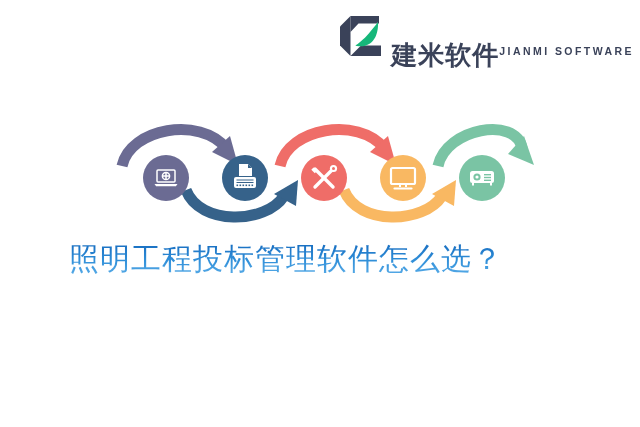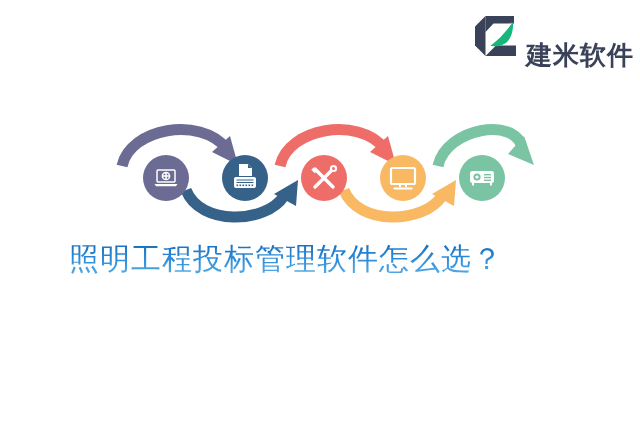--- a/index.html
+++ b/index.html
@@ -89,20 +89,21 @@
     <path d="M12.5 2 L12.5 42 L2 31.5 L2 12.5 Z" fill="#3a4259"></path>
     <path d="M12.5 42 L23 31.5 L43 31.5 L43 42 Z" fill="#3a4259"></path>
     <path d="M40 8 C40 8 41.5 23 32 29.5 C25 34.3 17.5 31.5 17.5 31.5
              C17.5 31.5 23.5 27.5 29 21.5 C34.5 15.5 40 8 40 8 Z" fill="#16b77a"></path>
     <path d="M17.5 31.5 C17.5 31.5 22 20 30.5 13.5 C36 9.3 40 8 40 8
              C40 8 30 12 23.5 20 C18.5 26 17.5 31.5 17.5 31.5 Z" fill="#ffffff"></path>
   </svg>
 
   <div class="brand-text-block">
     <div class="brand-cn">建米软件</div>
+    <div class="brand-en">JIANMI SOFTWARE</div>
   </div>
 </div>
 
 <div id="process-flow">
   <svg width="430" height="128" viewBox="0 0 430 128">
 
     <g>
       <path d="M14 58 C22 20, 92 8, 118 40" stroke="#6b6b93" stroke-width="11" fill="none" stroke-linecap="butt"></path>
       <path d="M130 57 L104 44 L122 28 Z" fill="#6b6b93"></path>
     </g>

